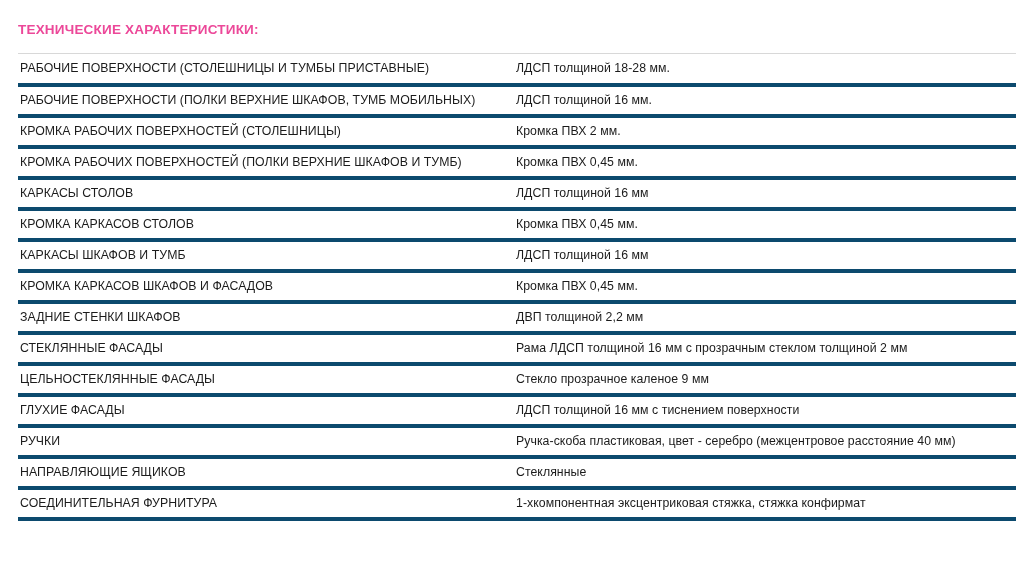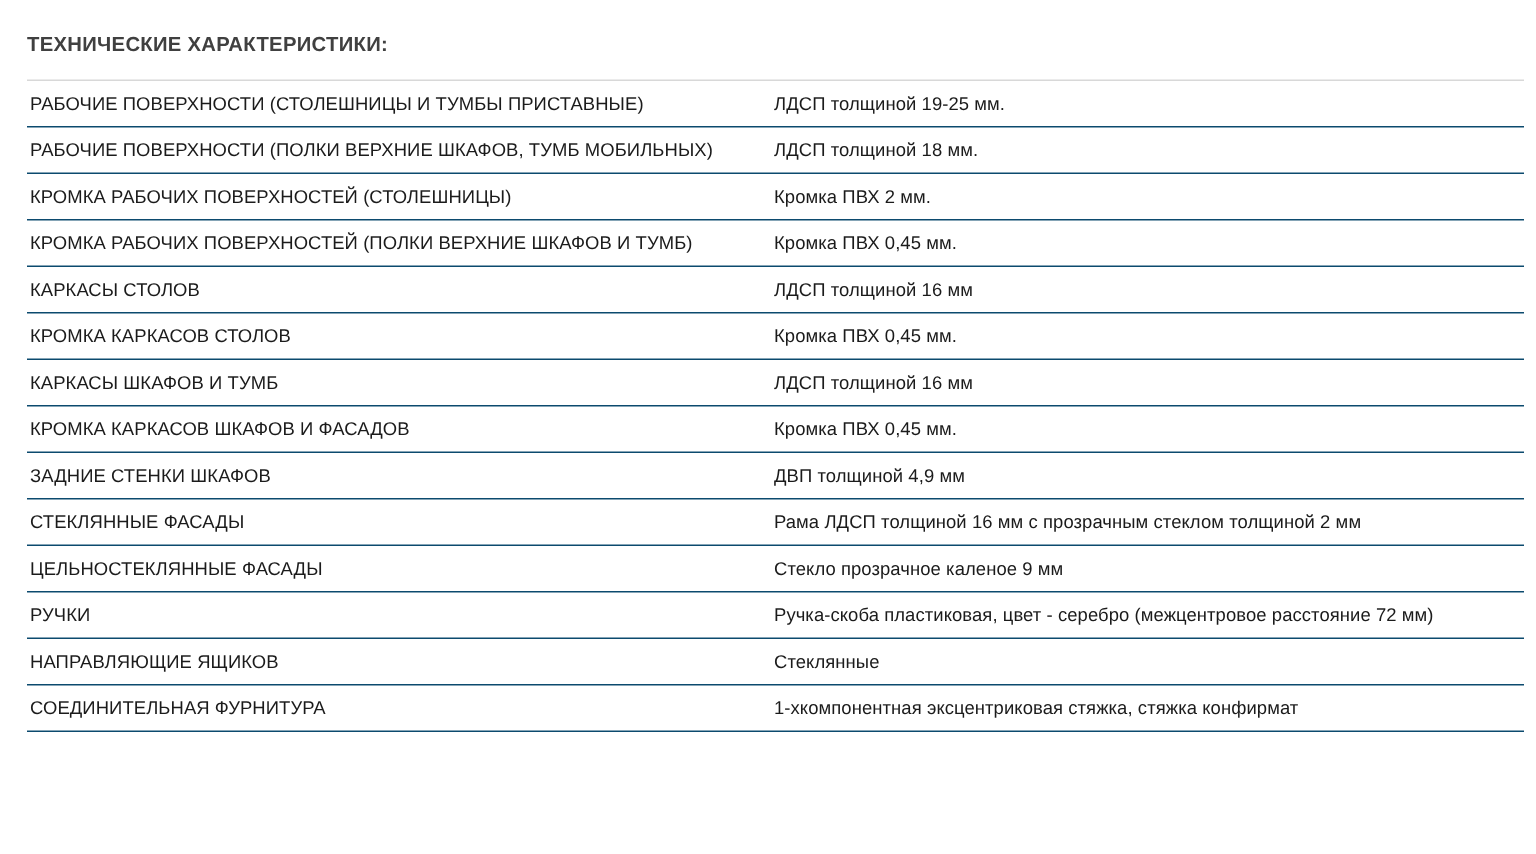--- a/index.html
+++ b/index.html
@@ -18,36 +18,36 @@
     position: relative;
     width: 1024px;
     height: 569px;
     box-sizing: border-box;
     padding: 0 18px;
   }
   .doc-title {
     font-size: 13.5px;
     font-weight: bold;
     letter-spacing: 0.2px;
-    color: #404040;
+    color: #ec4899;
     padding-top: 22px;
     padding-bottom: 16px;
     text-transform: uppercase;
   }
   table.spec-table {
     width: 988px;
     border-collapse: collapse;
     table-layout: fixed;
   }
   table.spec-table tr {
     height: 31px;
   }
   table.spec-table td {
     border-top: 1px solid #d8d8d8;
-    border-bottom: 1px solid #0c4a6e;
+    border-bottom: 4px solid #0c4a6e;
     padding: 0 0 0 2px;
     vertical-align: middle;
     font-size: 12.3px;
     line-height: 14px;
     color: #1b1b1b;
   }
   table.spec-table td.col-param {
     width: 488px;
     text-transform: uppercase;
     letter-spacing: 0.05px;
@@ -67,26 +67,26 @@
 
 <div class="page">
 
   <div class="doc-title">ТЕХНИЧЕСКИЕ ХАРАКТЕРИСТИКИ:</div>
 
   <table class="spec-table">
     <tbody>
 
       <tr>
         <td class="col-param">Рабочие поверхности (столешницы и тумбы приставные)</td>
-        <td class="col-value">ЛДСП толщиной 19-25 мм.</td>
+        <td class="col-value">ЛДСП толщиной 18-28 мм.</td>
       </tr>
 
       <tr>
         <td class="col-param">Рабочие поверхности (полки верхние шкафов, тумб мобильных)</td>
-        <td class="col-value">ЛДСП толщиной 18 мм.</td>
+        <td class="col-value">ЛДСП толщиной 16 мм.</td>
       </tr>
 
       <tr>
         <td class="col-param">Кромка рабочих поверхностей (столешницы)</td>
         <td class="col-value">Кромка ПВХ 2 мм.</td>
       </tr>
 
       <tr>
         <td class="col-param">Кромка рабочих поверхностей (полки верхние шкафов и тумб)</td>
         <td class="col-value">Кромка ПВХ 0,45 мм.</td>
@@ -107,37 +107,41 @@
         <td class="col-value">ЛДСП толщиной 16 мм</td>
       </tr>
 
       <tr>
         <td class="col-param">Кромка каркасов шкафов и фасадов</td>
         <td class="col-value">Кромка ПВХ 0,45 мм.</td>
       </tr>
 
       <tr>
         <td class="col-param">Задние стенки шкафов</td>
-        <td class="col-value">ДВП толщиной 4,9 мм</td>
+        <td class="col-value">ДВП толщиной 2,2 мм</td>
       </tr>
 
       <tr>
         <td class="col-param">Стеклянные фасады</td>
         <td class="col-value">Рама ЛДСП толщиной 16 мм с прозрачным стеклом толщиной 2 мм</td>
       </tr>
 
       <tr>
         <td class="col-param">Цельностеклянные фасады</td>
         <td class="col-value">Стекло прозрачное каленое 9 мм</td>
       </tr>
 
+      <tr>
+        <td class="col-param">Глухие фасады</td>
+        <td class="col-value">ЛДСП толщиной 16 мм с тиснением поверхности</td>
+      </tr>
 
       <tr>
         <td class="col-param">Ручки</td>
-        <td class="col-value">Ручка-скоба пластиковая, цвет - серебро (межцентровое расстояние 72 мм)</td>
+        <td class="col-value">Ручка-скоба пластиковая, цвет - серебро (межцентровое расстояние 40 мм)</td>
       </tr>
 
       <tr>
         <td class="col-param">Направляющие ящиков</td>
         <td class="col-value">Стеклянные</td>
       </tr>
 
       <tr>
         <td class="col-param">Соединительная фурнитура</td>
         <td class="col-value">1-хкомпонентная эксцентриковая стяжка, стяжка конфирмат</td>

